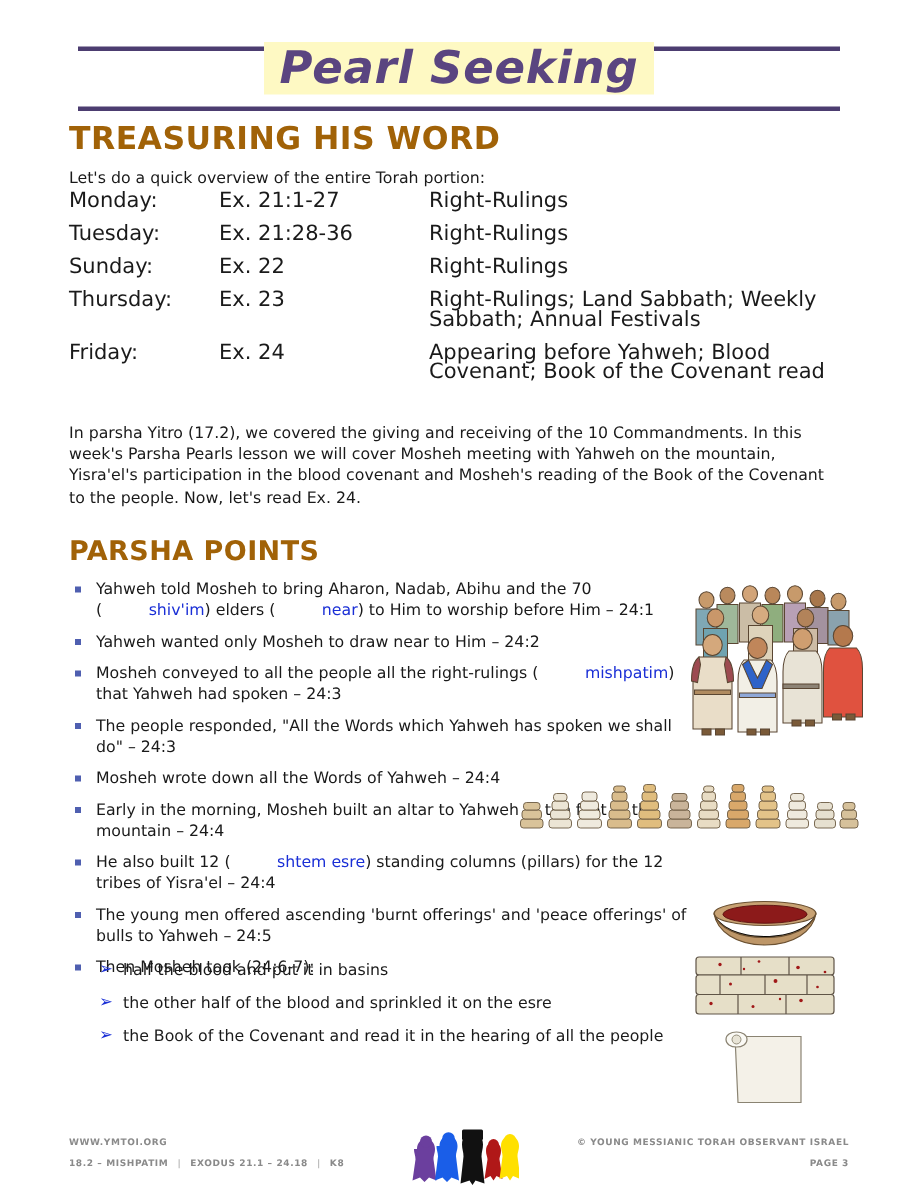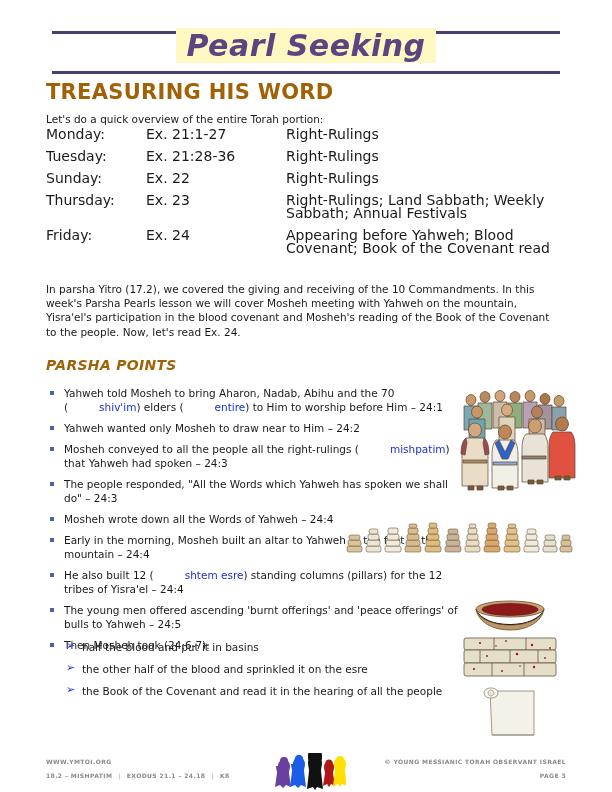--- a/index.html
+++ b/index.html
@@ -58,21 +58,21 @@
     position: absolute;
     left: 46px;
     font-family: "DejaVu Sans", sans-serif;
     font-size: 21px;
     font-weight: bold;
     letter-spacing: 0.3px;
     color: #a16207;
     text-transform: uppercase;
   }
   #sec-treasuring { top: 80px; }
-  #sec-parsha     { top: 357px; font-size: 14px; font-style: italic; }
+  #sec-parsha     { top: 357px; font-size: 18px; }
 
   
   .body-text {
     position: absolute;
     font-size: 10.5px;
     line-height: 14px;
     color: #1a1a1a;
   }
   #intro-line { left: 46px; top: 112px; width: 500px; }
 
@@ -244,21 +244,21 @@
           <td class="topic">Appearing before Yahweh; Blood Covenant; Book of the Covenant read</td>
         </tr>
       </tbody>
   </table>
 
   <div class="body-text" id="overview-para">In parsha Yitro (17.2), we covered the giving and receiving of the 10 Commandments. In this week's Parsha Pearls lesson we will cover Mosheh meeting with Yahweh on the mountain, Yisra'el's participation in the blood covenant and Mosheh's reading of the Book of the Covenant to the people. Now, let's read Ex. 24.</div>
 
   <div class="sec-head" id="sec-parsha">PARSHA POINTS</div>
 
   <ul class="points" id="points-list">
-      <li>Yahweh told Mosheh to bring Aharon, Nadab, Abihu and the 70 (<span class="heb">shiv'im</span>) elders (<span class="heb">entire</span>) to Him to worship before Him – 24:1</li>
+      <li>Yahweh told Mosheh to bring Aharon, Nadab, Abihu and the 70 (<span class="heb">shiv'im</span>) elders (<span class="heb">near</span>) to Him to worship before Him – 24:1</li>
       <li>Yahweh wanted only Mosheh to draw near to Him – 24:2</li>
       <li>Mosheh conveyed to all the people all the right-rulings (<span class="heb">mishpatim</span>) that Yahweh had spoken – 24:3</li>
       <li>The people responded, "All the Words which Yahweh has spoken we shall do" – 24:3</li>
       <li>Mosheh wrote down all the Words of Yahweh – 24:4</li>
       <li>Early in the morning, Mosheh built an altar to Yahweh at the foot of the mountain – 24:4</li>
       <li>He also built 12 (<span class="heb">shtem esre</span>) standing columns (pillars) for the 12 tribes of Yisra'el – 24:4</li>
       <li>The young men offered ascending 'burnt offerings' and 'peace offerings' of bulls to Yahweh – 24:5</li>
       <li>Then Mosheh took (24:6-7):</li>
     </ul>
   <ul class="sublist" id="sub-list">

